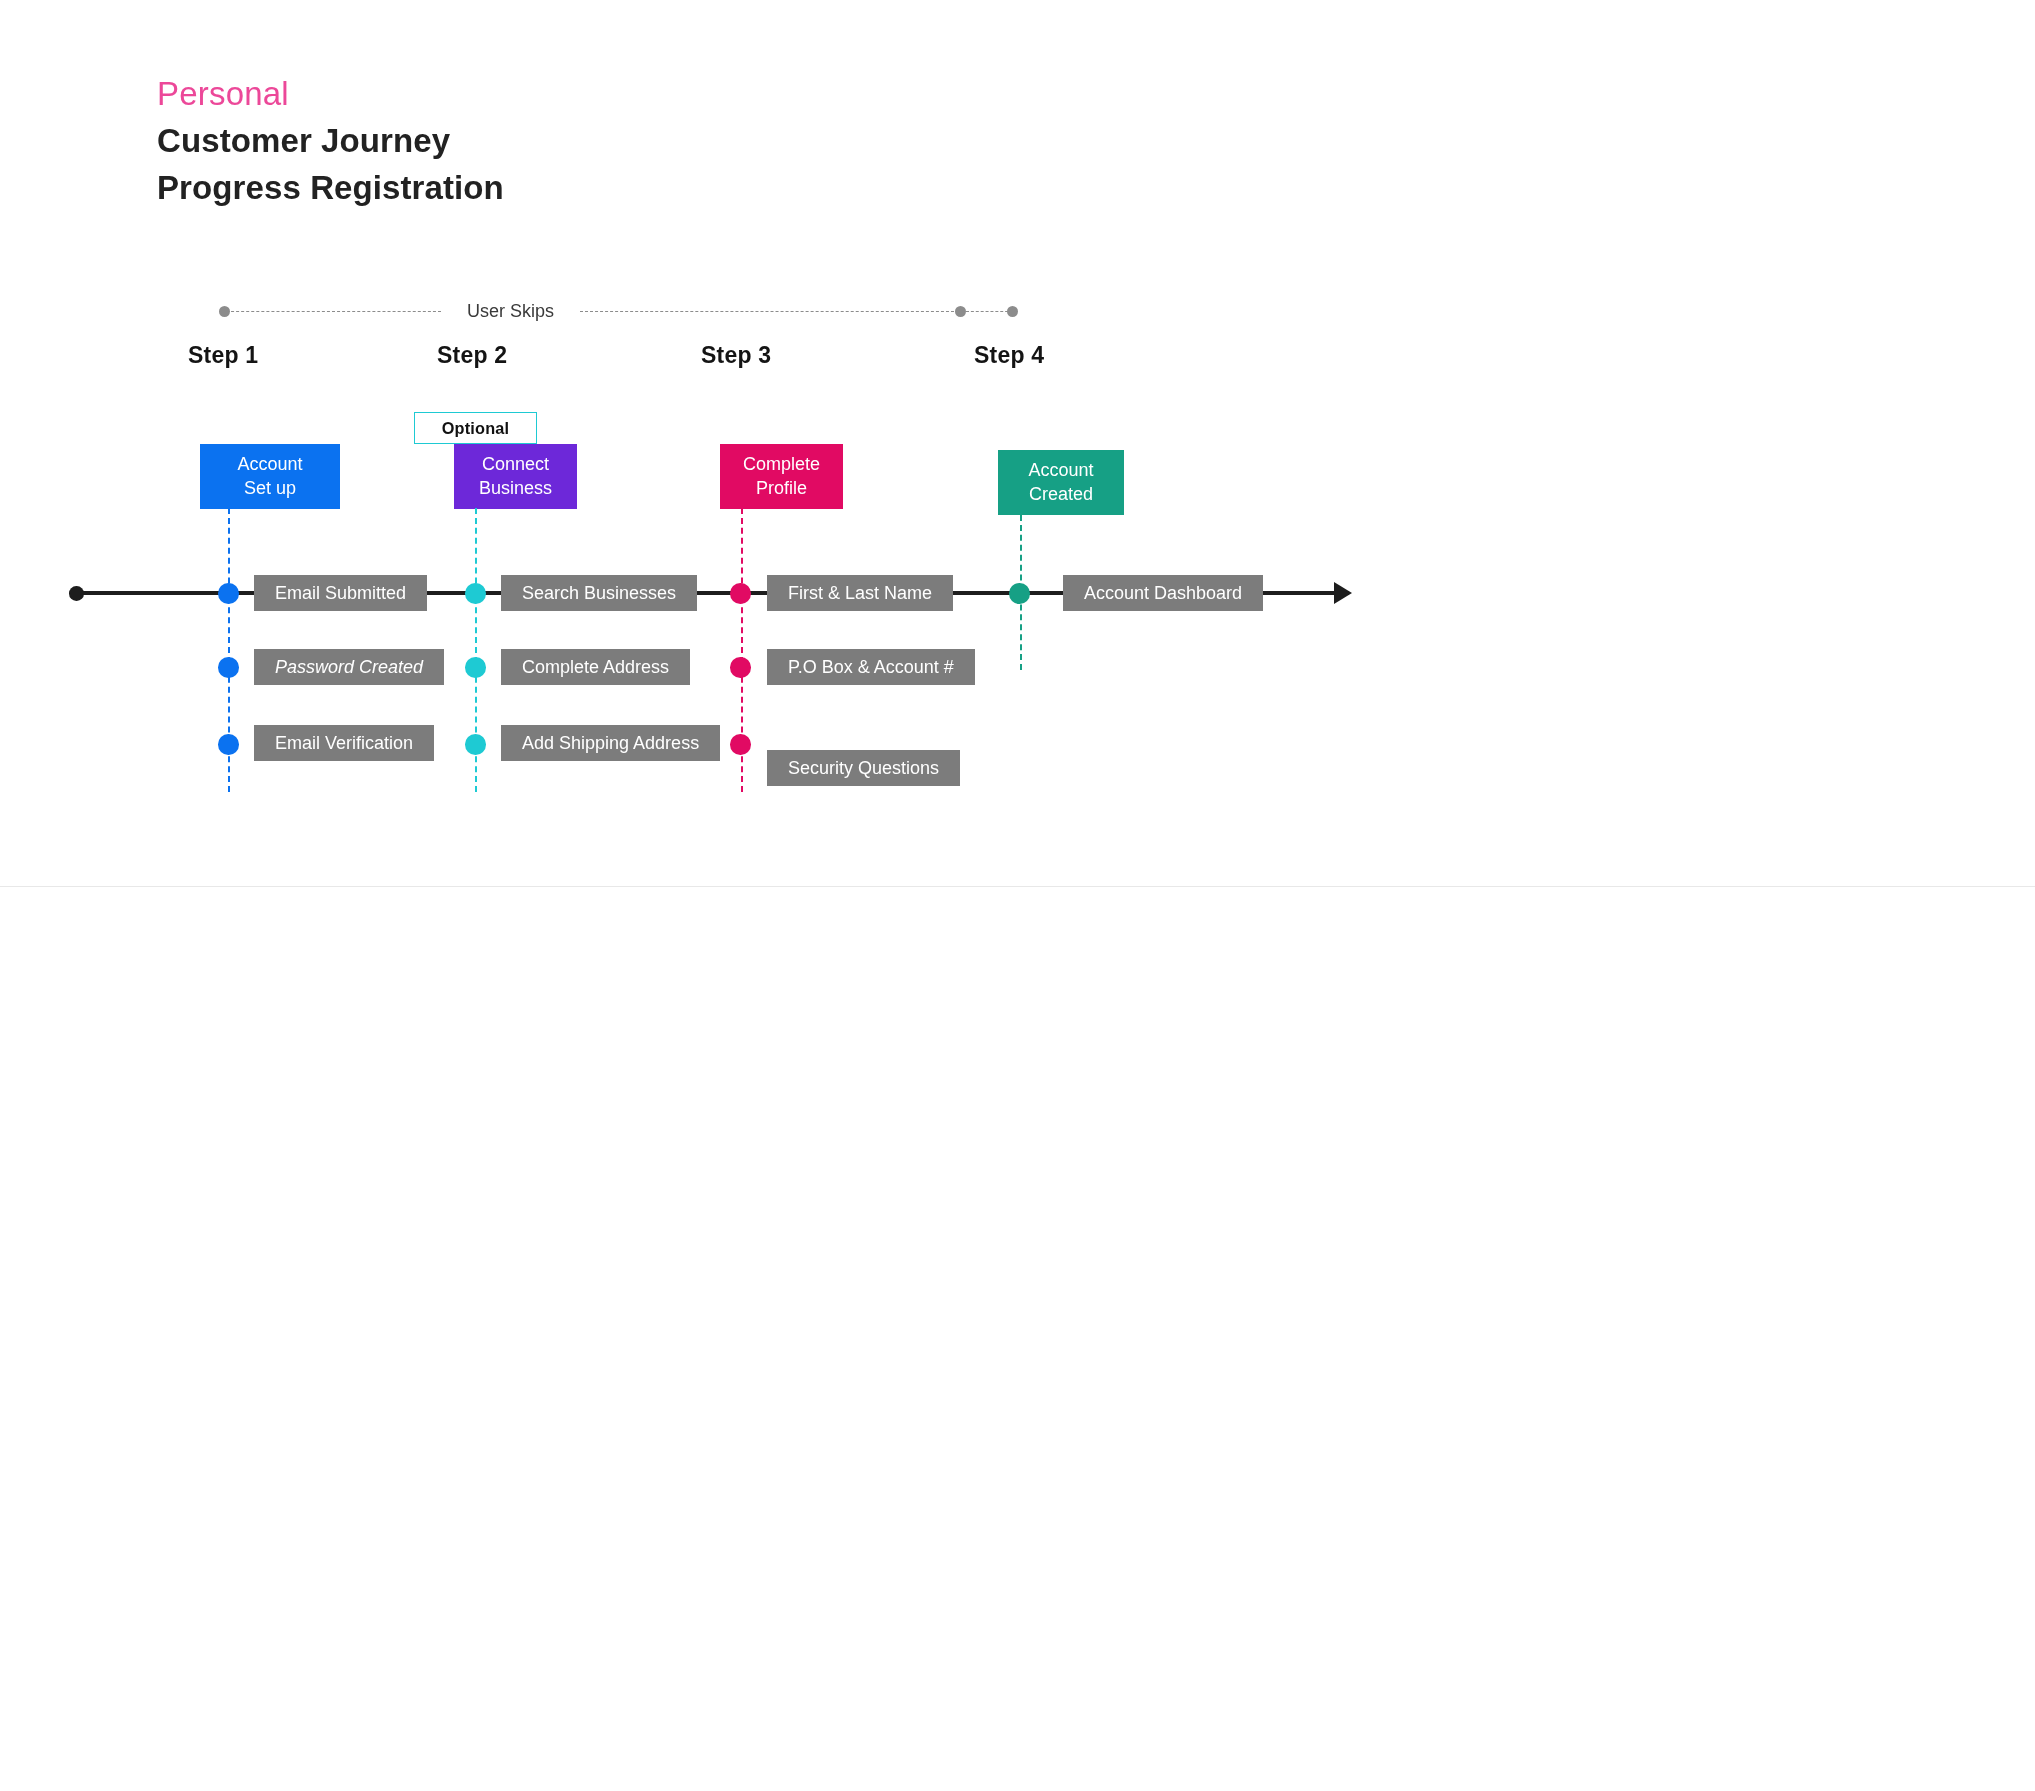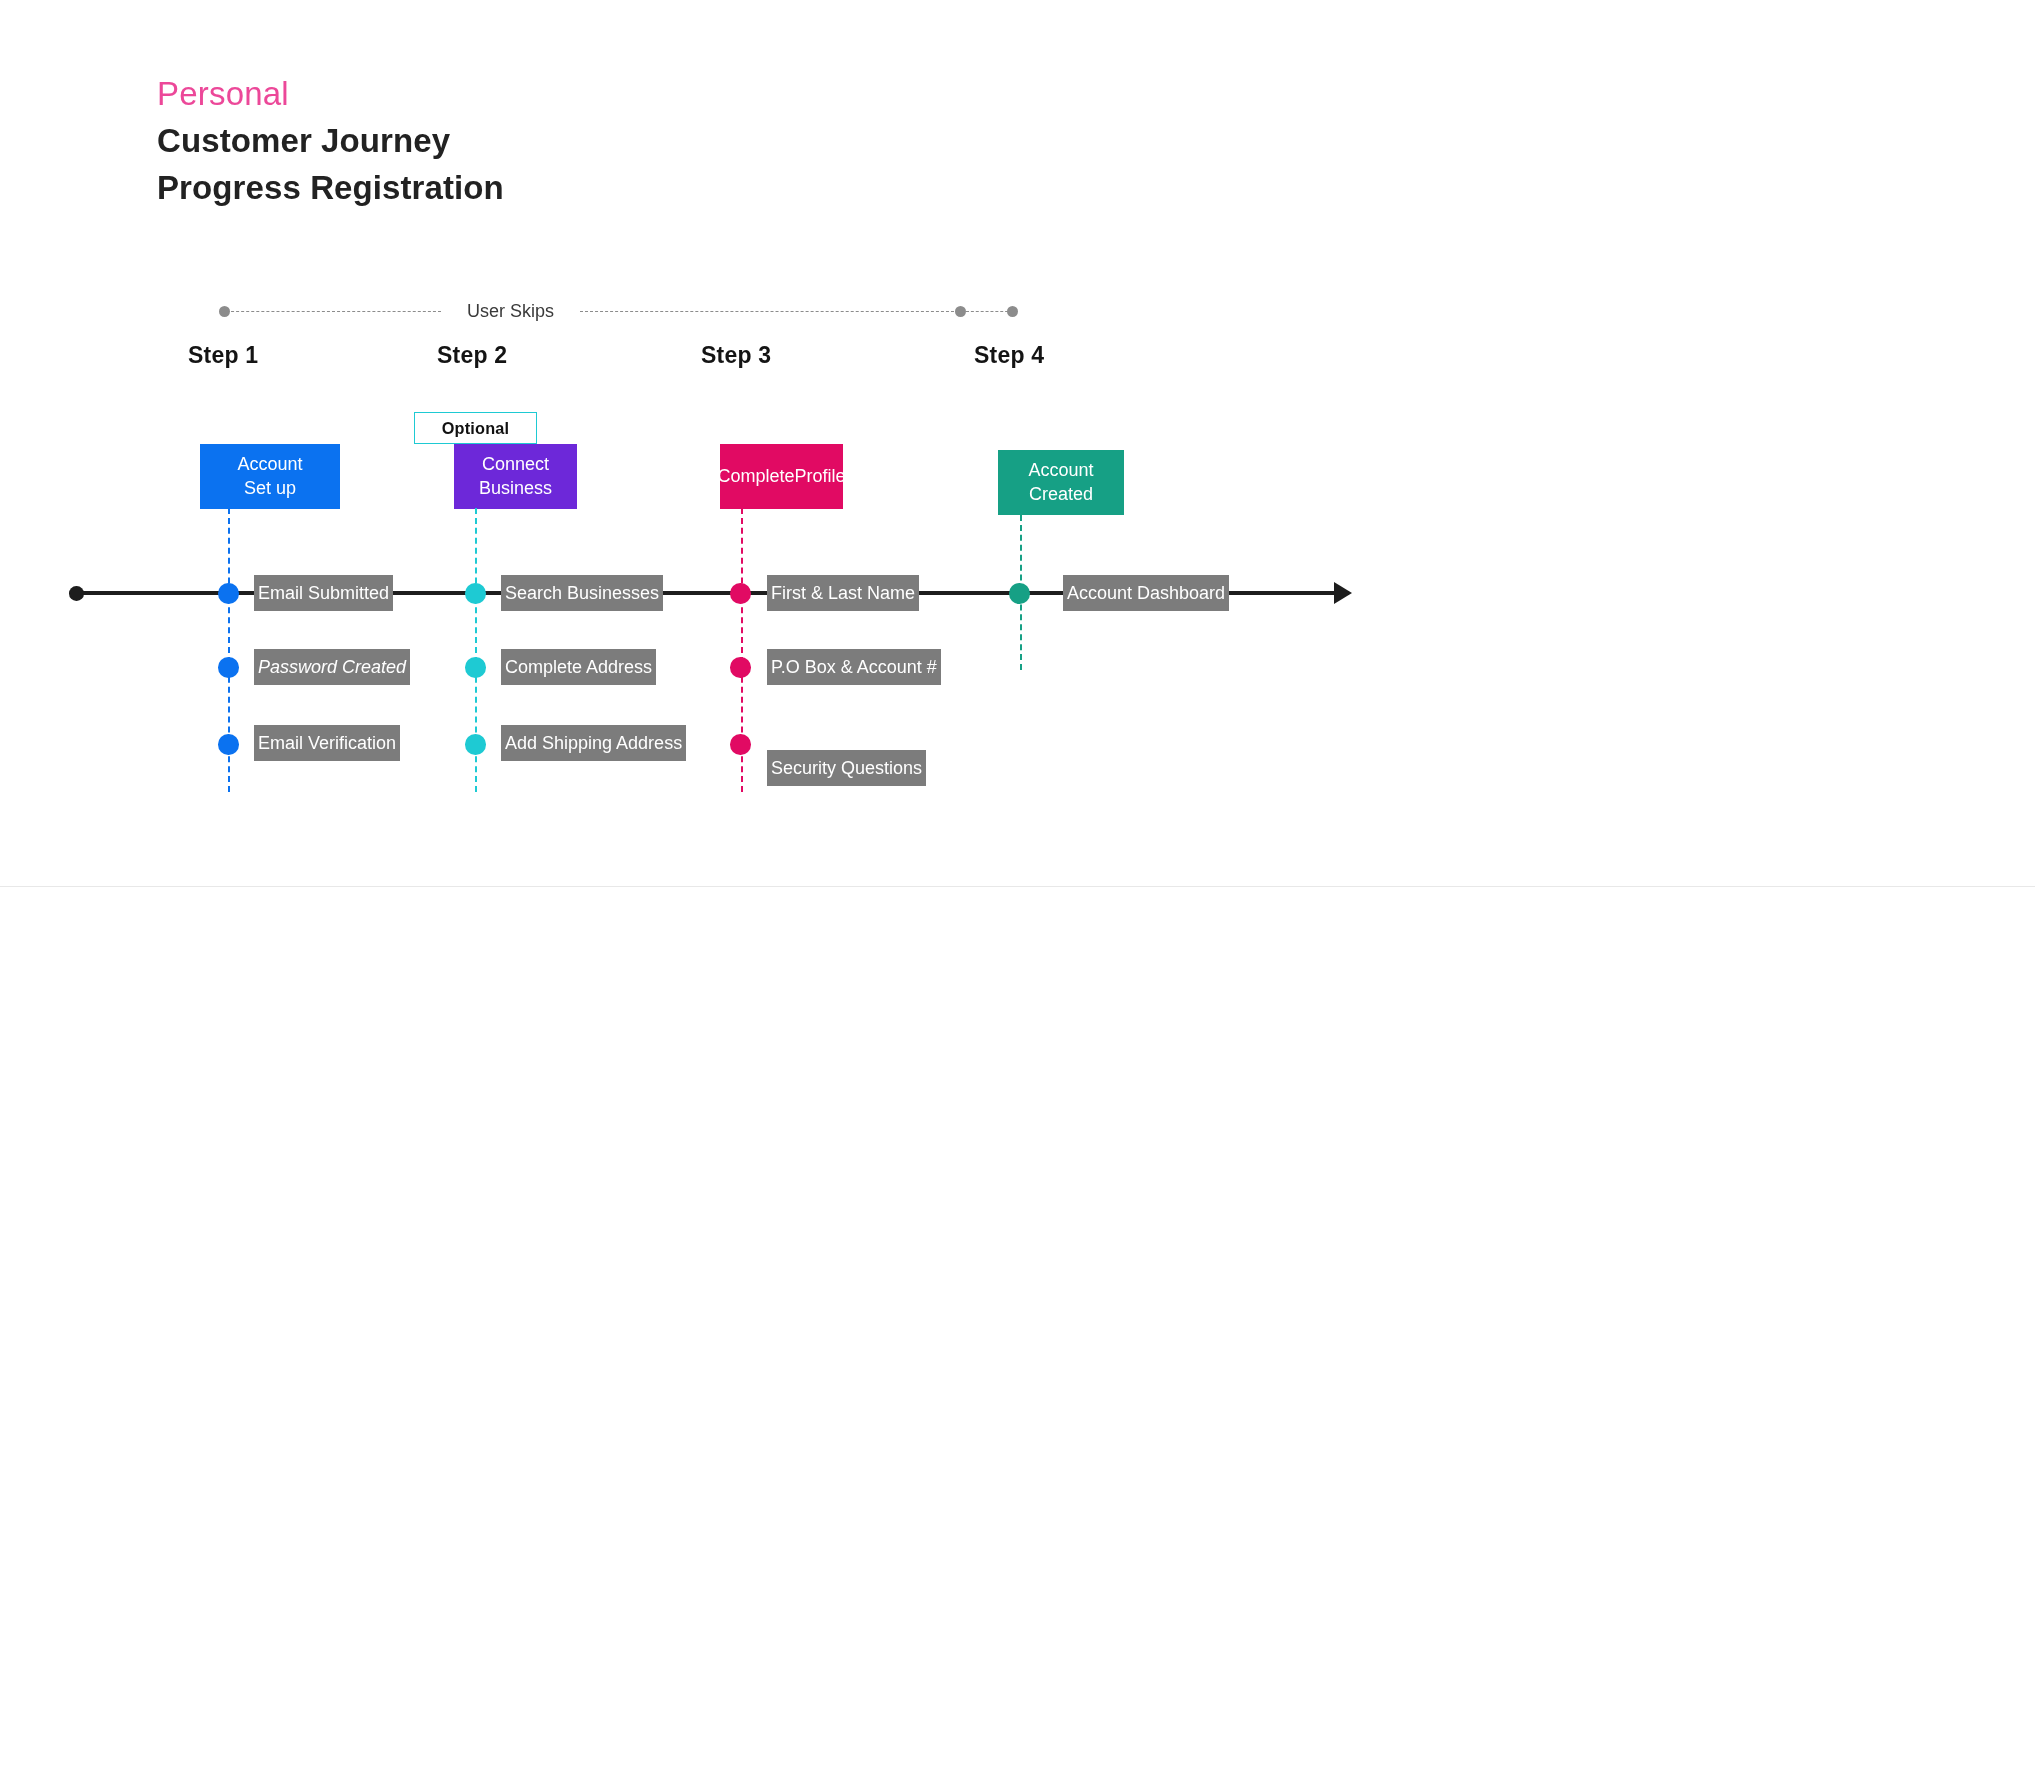--- a/index.html
+++ b/index.html
@@ -164,21 +164,21 @@
     height: 20.6px;
     border-radius: 50%;
   }
   .chip {
     position: absolute;
     background: #7c7c7c;
     color: #ffffff;
     font-size: 18px;
     line-height: 36px;
     height: 36px;
-    padding: 0 4px;
+    padding: 0 21px;
     white-space: nowrap;
   }
 </style>
 </head>
 <body>
 
 <div class="section" id="personal-section">
 
   <div class="heading-block" id="personal-heading">
     <div class="heading-kicker">Personal</div>
@@ -206,21 +206,21 @@
   <div class="phase-box" style="left:160px; top:444px; width:140px; height:65px; background:#0B72F0; flex-direction:column;">
     <span>Account</span>
     <span>Set up</span>
   </div>
 
   <div class="phase-box" style="left:414px; top:444px; width:123px; height:65px; background:#6d28d9; flex-direction:column;">
     <span>Connect</span>
     <span>Business</span>
   </div>
 
-  <div class="phase-box" style="left:680px; top:444px; width:123px; height:65px; background:#E10A63; flex-direction:row;">
+  <div class="phase-box" style="left:680px; top:444px; width:123px; height:65px; background:#E10A63; flex-direction:column;">
     <span>Complete</span>
     <span>Profile</span>
   </div>
 
   <div class="phase-box" style="left:958px; top:450px; width:126px; height:65px; background:#16A085; flex-direction:column;">
     <span>Account</span>
     <span>Created</span>
   </div>
 
   <div class="col-guide" style="left:228px; top:508px; height:284px; border-left-color:#0B72F0;"></div>

